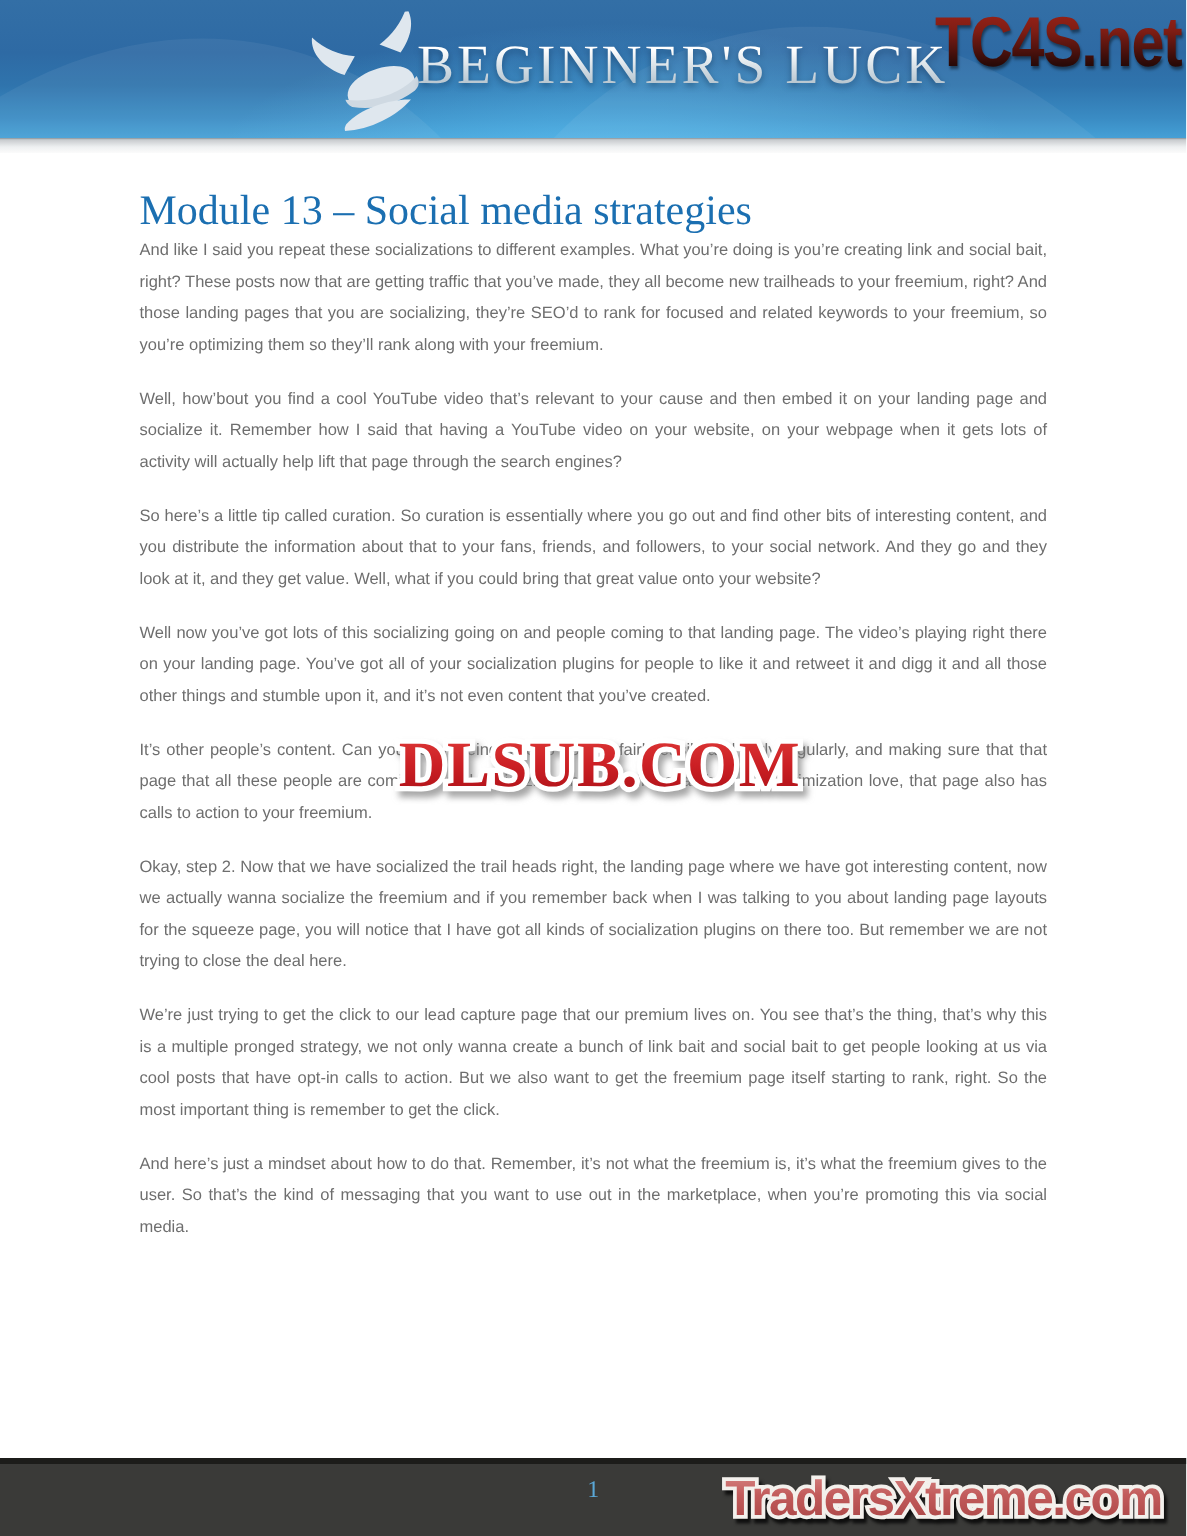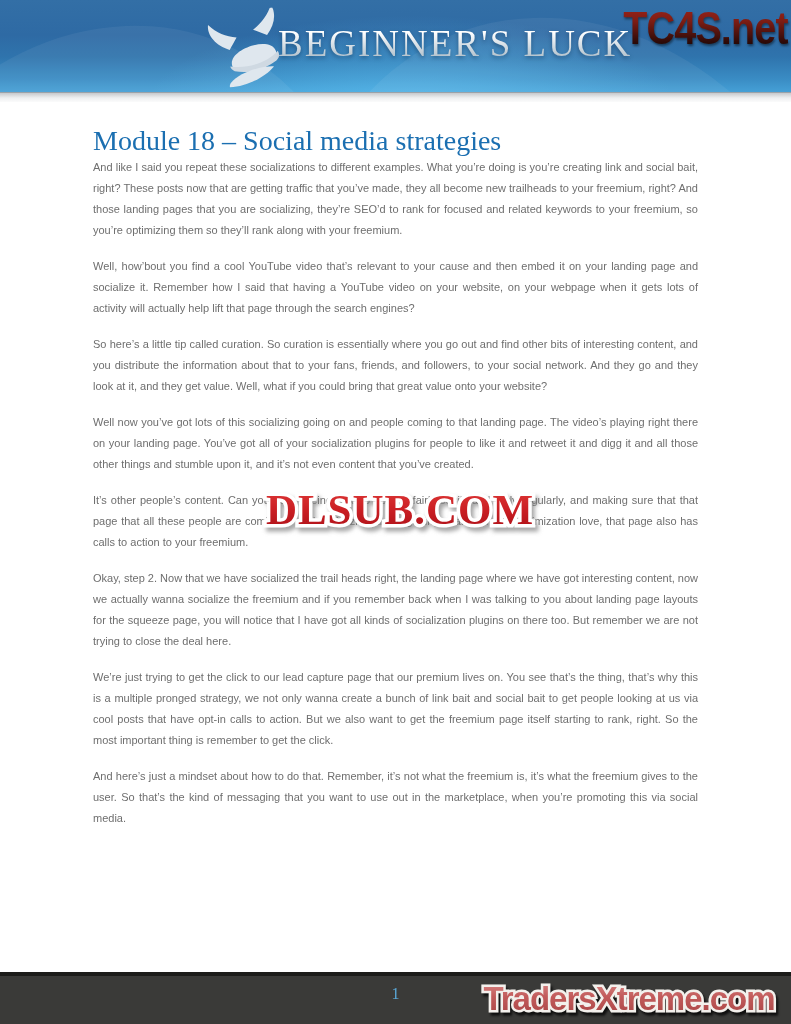--- a/index.html
+++ b/index.html
@@ -130,21 +130,21 @@
       </g>
     </svg>
 
     <div class="brand">BEGINNER'S LUCK</div>
   </div>
   <div class="banner-strip"></div>
 
   <div class="site-tag">TC4S.net</div>
 
   <div class="content">
-    <h1 class="doc-title">Module 18 – Social media strategies</h1>
+    <h1 class="doc-title">Module 13 – Social media strategies</h1>
 
     <div class="body-text">
       <p>And like I said you repeat these socializations to different examples. What you’re doing is you’re creating link and social bait, right? These posts now that are getting traffic that you’ve made, they all become new trailheads to your freemium, right? And those landing pages that you are socializing, they’re SEO’d to rank for focused and related keywords to your freemium, so you’re optimizing them so they’ll rank along with your freemium.</p>
       <p>Well, how’bout you find a cool YouTube video that’s relevant to your cause and then embed it on your landing page and socialize it. Remember how I said that having a YouTube video on your website, on your webpage when it gets lots of activity will actually help lift that page through the search engines?</p>
       <p>So here’s a little tip called curation. So curation is essentially where you go out and find other bits of interesting content, and you distribute the information about that to your fans, friends, and followers, to your social network. And they go and they look at it, and they get value. Well, what if you could bring that great value onto your website?</p>
       <p>Well now you’ve got lots of this socializing going on and people coming to that landing page. The video’s playing right there on your landing page. You’ve got all of your socialization plugins for people to like it and retweet it and digg it and all those other things and stumble upon it, and it’s not even content that you’ve created.</p>
       <p>It’s other people’s content. Can you see it being able to do that fairly easily and fairly regularly, and making sure that that page that all these people are coming to and socializing, that’s getting search engine optimization love, that page also has calls to action to your freemium.</p>
       <p>Okay, step 2. Now that we have socialized the trail heads right, the landing page where we have got interesting content, now we actually wanna socialize the freemium and if you remember back when I was talking to you about landing page layouts for the squeeze page, you will notice that I have got all kinds of socialization plugins on there too. But remember we are not trying to close the deal here.</p>
       <p>We’re just trying to get the click to our lead capture page that our premium lives on. You see that’s the thing, that’s why this is a multiple pronged strategy, we not only wanna create a bunch of link bait and social bait to get people looking at us via cool posts that have opt-in calls to action. But we also want to get the freemium page itself starting to rank, right. So the most important thing is remember to get the click.</p>
       <p>And here’s just a mindset about how to do that. Remember, it’s not what the freemium is, it’s what the freemium gives to the user. So that’s the kind of messaging that you want to use out in the marketplace, when you’re promoting this via social media.</p>

